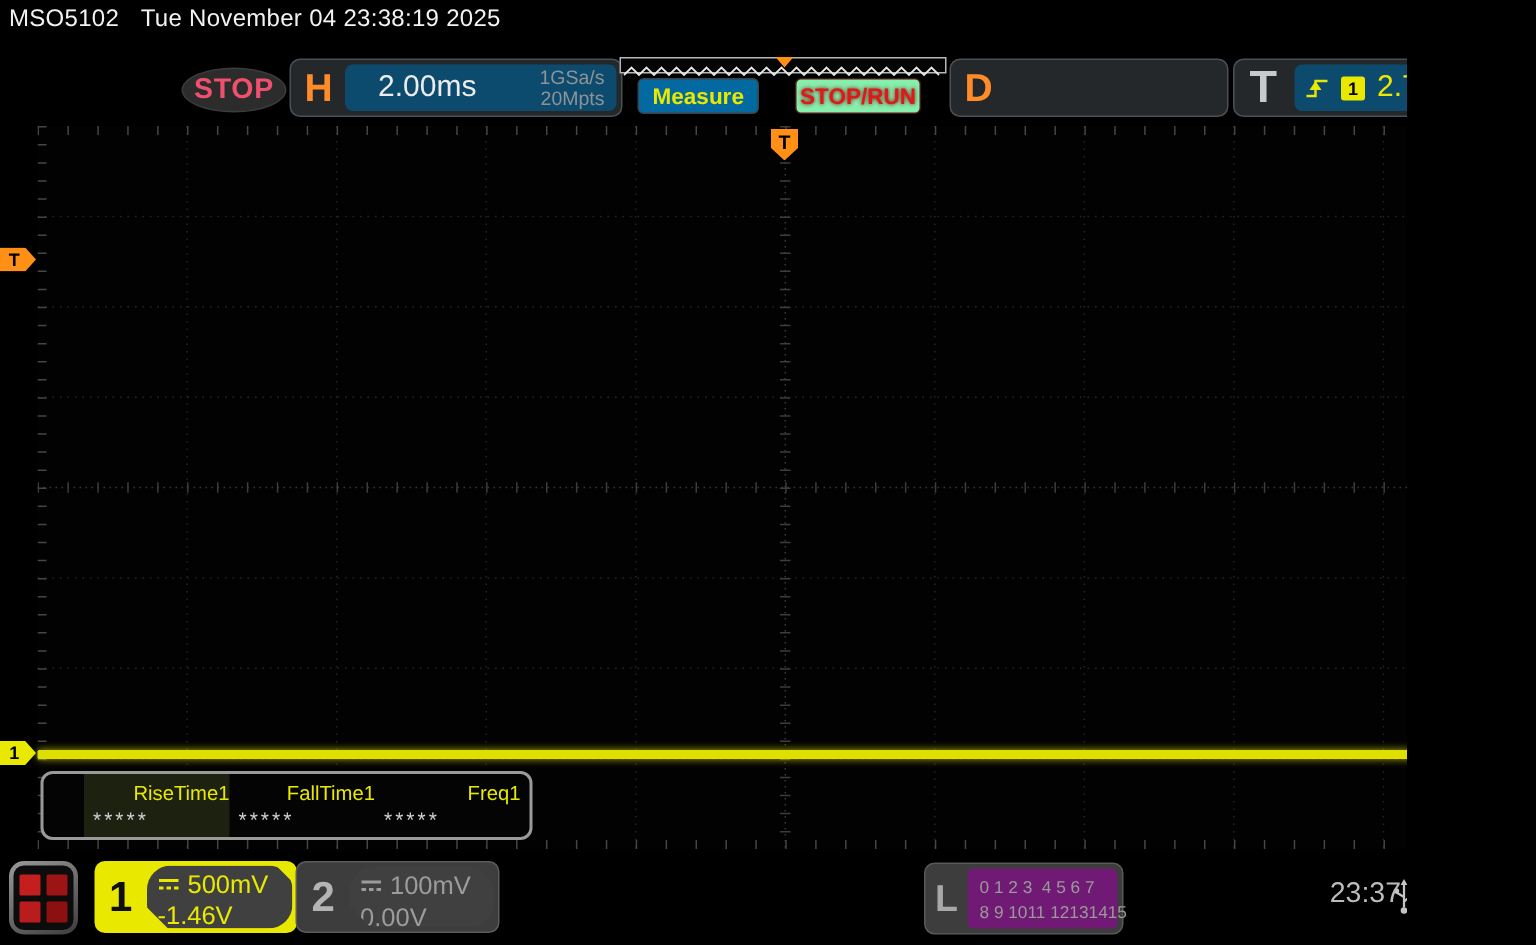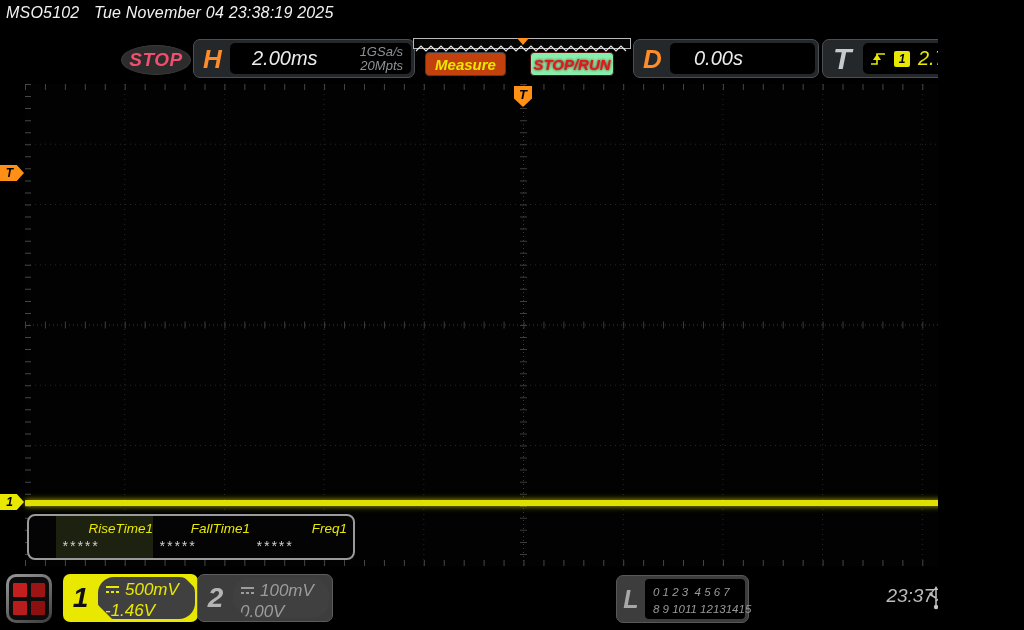--- a/index.html
+++ b/index.html
@@ -1,50 +1,50 @@
 <!DOCTYPE html>
 <html><head>
 <meta charset="utf-8">
 <style>
   * { margin:0; padding:0; box-sizing:border-box; }
   html,body { background:#000; }
   body { font-family:"Liberation Sans", sans-serif; }
-  #screen { position:relative; width:938px; height:630px; background:#000; overflow:hidden;font-style:italic; }
+  #screen { position:relative; width:938px; height:630px; background:#000; overflow:hidden; }
 
   
   .statusbar { position:absolute; left:6px; top:4px; color:#f2f2f2; font-size:16px; letter-spacing:0.2px; }
   .statusbar span { margin-right:10px; }
 
   
   .brand { position:absolute; left:10px; top:42px; font-family:"Liberation Serif", serif; font-weight:bold; font-size:31px; color:#ffd200; letter-spacing:1px; }
   .stop-ellipse { position:absolute; left:121px; top:45px; width:70px; height:30px; background:#2c2c2c; border:1px solid #3c3c3c; border-radius:50%; display:flex; align-items:center; justify-content:center; color:#f0506e; font-weight:bold; font-size:19px; letter-spacing:0.5px; }
 
   .hpanel { position:absolute; background:#24282b; border:1px solid #4a5054; border-radius:7px; }
   .hpanel .biglabel { position:absolute; left:9px; top:50%; transform:translateY(-50%); font-size:26px; font-weight:bold; color:#ff8c28; }
-  .hpanel .inset { position:absolute; left:36px; top:3px; right:3px; bottom:3px; background:#000000; border-radius:5px; display:flex; align-items:center; }
+  .hpanel .inset { position:absolute; left:36px; top:3px; right:3px; bottom:3px; background:#0c4a6e; border-radius:5px; display:flex; align-items:center; }
 
   #h-panel { left:193px; top:39px; width:222px; height:39px; }
   #h-panel .scale { color:#ececec; font-size:20px; margin-left:22px; }
   #h-panel .rates { margin-left:auto; margin-right:8px; text-align:right; color:#8e9396; font-size:13px; line-height:1.05; }
 
   #d-panel { left:633px; top:39px; width:186px; height:39px; }
   #d-panel .scale { color:#ececec; font-size:20px; margin-left:24px; }
 
   #t-panel { left:822px; top:39px; width:198px; height:39px; }
   #t-panel .biglabel { color:#c6cacc; font-size:30px; left:10px; }
   #t-panel .inset { left:40px; gap:8px; padding:0 7px; }
   .trig-badge { width:16px; height:16px; background:#e8e800; border-radius:2px; color:#000; font-size:12px; font-weight:bold; display:flex; align-items:center; justify-content:center; }
   .trig-level { color:#e8e800; font-size:20px; }
   .trig-mode { margin-left:auto; color:#8cc63f; font-size:16px; font-weight:bold; }
 
   .previewbar { position:absolute; left:413px; top:38px; width:218px; height:11px; background:#050505; border:1px solid #b8b8b8; }
   .preview-tri { position:absolute; left:103px; top:-1px; width:0; height:0; border-left:6px solid transparent; border-right:6px solid transparent; border-top:7px solid #ff9015; }
 
   .menu-btn { position:absolute; height:24px; border-radius:4px; display:flex; align-items:center; justify-content:center; font-weight:bold; font-size:15px; }
-  #measure-btn { left:425px; top:52px; width:81px; background:#c2410c; border:1px solid #3d4246; color:#e8e800; }
+  #measure-btn { left:425px; top:52px; width:81px; background:#0369a1; border:1px solid #3d4246; color:#e8e800; }
   #stoprun-btn { left:530px; top:52px; width:84px; background:#86efac; border:1px solid #4d1414; color:#e01818; text-shadow:0 0 3px #7a0f0f; }
 
   
   .grid { position:absolute; left:25px; top:84px; width:997px; height:482px; background:#020202; }
   .grid svg { position:absolute; left:0; top:0; }
 
   .marker { position:absolute; display:flex; align-items:center; justify-content:center; font-weight:bold; color:#000; }
   #trig-pos-marker { left:514px; top:86px; width:18px; height:21px; background:#ff9015; clip-path:polygon(0 0,100% 0,100% 60%,50% 100%,0 60%); font-size:13px; padding-bottom:5px; }
   #trig-level-marker { left:0; top:165px; width:24px; height:16px; background:#ff9015; clip-path:polygon(0 0,70% 0,100% 50%,70% 100%,0 100%); font-size:12px; padding-right:5px; }
   #ch1-marker { left:0; top:494px; width:24px; height:16px; background:#e8e800; clip-path:polygon(0 0,70% 0,100% 50%,70% 100%,0 100%); font-size:12px; padding-right:5px; }
@@ -74,21 +74,21 @@
   #ch1-panel { left:63px; width:135px; background:#e8e800; }
   #ch1-panel .ch-num { color:#101010; }
   #ch1-panel .ch-inset { color:#e8e800; }
 
   #ch2-panel { left:197px; width:136px; background:#3d3d3d; border:1px solid #5c5c5c; }
   #ch2-panel .ch-num { color:#b4b4b4; }
   #ch2-panel .ch-inset { color:#9c9c9c; }
 
   .la-panel { position:absolute; left:616px; top:575px; width:133px; height:48px; background:#3d3d3d; border:1px solid #585858; border-radius:7px; }
   .la-label { position:absolute; left:0; top:0; width:28px; height:100%; display:flex; align-items:center; justify-content:center; color:#a8a8a8; font-size:25px; font-weight:bold; }
-  .la-inset { position:absolute; left:28px; top:3px; right:3px; bottom:3px; background:#000000; border-radius:4px; color:#9a9a9a; font-size:11.5px; padding:5px 0 0 8px; line-height:1.45; }
+  .la-inset { position:absolute; left:28px; top:3px; right:3px; bottom:3px; background:#701a75; border-radius:4px; color:#9a9a9a; font-size:11.5px; padding:5px 0 0 8px; line-height:1.45; }
   .la-inset div { white-space:pre; }
 
   .sysicons { position:absolute; top:586px; color:#c4c4c4; }
   .clock { position:absolute; right:4px; top:585px; color:#bcbcbc; font-size:19px; }
 </style>
 </head>
 <body>
 
 <div id="screen">
 
@@ -115,23 +115,20 @@
       <polyline points="2,7 7,2 12,7 17,2 22,7 27,2 32,7 37,2 42,7 47,2 52,7 57,2 62,7 67,2 72,7 77,2 82,7 87,2 92,7 97,2 102,7 107,2 112,7 117,2 122,7 127,2 132,7 137,2 142,7 147,2 152,7 157,2 162,7 167,2 172,7 177,2 182,7 187,2 192,7 197,2 202,7 207,2 212,7" fill="none" stroke="#e8e8e8" stroke-width="1.2"></polyline>
     </svg>
     <div class="preview-tri"></div>
   </div>
 
   <div id="measure-btn" class="menu-btn">Measure</div>
   <div id="stoprun-btn" class="menu-btn">STOP/RUN</div>
 
   <div id="d-panel" class="hpanel">
     <div class="biglabel">D</div>
-    <div class="inset">
-      <span class="scale">0.00s</span>
-    </div>
   </div>
 
   <div id="t-panel" class="hpanel">
     <div class="biglabel">T</div>
     <div class="inset">
       <svg width="16" height="15" viewBox="0 0 16 15">
         <polyline points="1,13 7,13 7,3 15,3" fill="none" stroke="#e8e800" stroke-width="1.6"></polyline>
         <polygon points="3,9 11,9 7,3" fill="#e8e800"></polygon>
       </svg>
       <div class="trig-badge">1</div>

